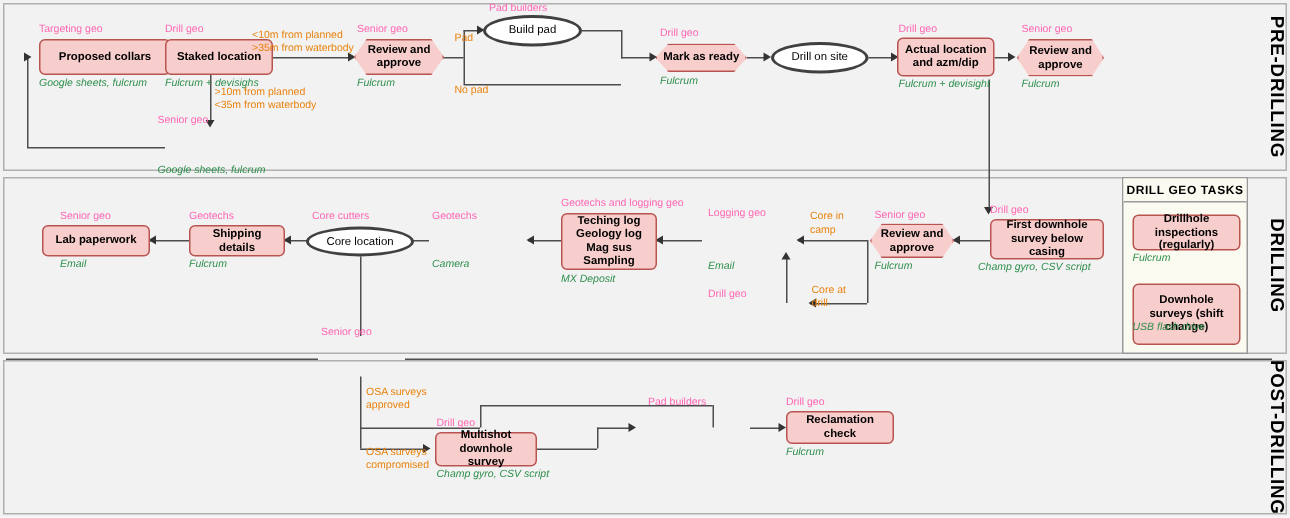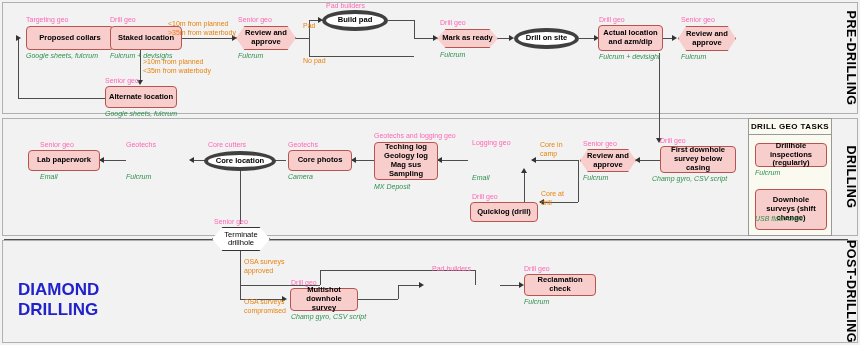--- a/index.html
+++ b/index.html
@@ -49,23 +49,23 @@
     line-height: 1.18;
     padding: 1px 2px;
   }
   .rect {
     background: #f8cecc;
     border: 1px solid #b85450;
     border-radius: 4px;
   }
   .ellipse {
     background: #ffffff;
-    border: 4px solid #404040;
+    border: 2px solid #404040;
     border-radius: 50%;
-    font-weight: bold;
+    font-weight: normal;
   }
   .hex {
     background: #f8cecc;
     border: 1px solid #b85450;
     clip-path: polygon(14% 0%, 86% 0%, 100% 50%, 86% 100%, 14% 100%, 0% 50%);
     border-radius: 0;
   }
   .hex-plain {
     background: #ffffff;
     border: 1px solid #333333;
@@ -147,22 +147,20 @@
 <div id="canvas">
 
   <div class="band" style="top:2px;height:112px;"></div>
   <div class="band" style="top:118px;height:118px;"></div>
   <div class="band" style="top:240px;height:103px;"></div>
 
   <div class="band-label" style="left:858px;top:2px;width:112px;">PRE-DRILLING</div>
   <div class="band-label" style="left:858px;top:118px;width:118px;">DRILLING</div>
   <div class="band-label" style="left:858px;top:240px;width:103px;">POST-DRILLING</div>
 
-  <div id="diagram-title" style="left:18px;top:280px;">DIAMOND
-DRILLING</div>
 
   <div class="ln ln-h" style="left:98px;top:38px;width:14px;"></div>
   <div class="arw arw-r" style="left:110px;top:35px;"></div>
 
   <div class="ln ln-h" style="left:182px;top:38px;width:52px;"></div>
   <div class="arw arw-r" style="left:232px;top:35px;"></div>
 
   <div class="ln ln-v" style="left:140px;top:48px;height:34px;"></div>
   <div class="arw arw-d" style="left:136.8px;top:80px;"></div>
 
@@ -194,21 +192,20 @@
   <div class="arw arw-d" style="left:655.8px;top:138px;"></div>
 
   <div class="node rect" style="left:26px;top:26px;width:88px;height:24px;">Proposed collars</div>
   <div class="role" style="left:26px;top:16px;">Targeting geo</div>
   <div class="tool" style="left:26px;top:52px;">Google sheets, fulcrum</div>
 
   <div class="node rect" style="left:110px;top:26px;width:72px;height:24px;">Staked location</div>
   <div class="role" style="left:110px;top:16px;">Drill geo</div>
   <div class="tool" style="left:110px;top:52px;">Fulcrum + devisighs</div>
 
-  <div class="node rect" style="left:105px;top:86px;width:72px;height:22px;">Alternate location</div>
   <div class="role" style="left:105px;top:77px;">Senior geo</div>
   <div class="tool" style="left:105px;top:110px;">Google sheets, fulcrum</div>
 
   <div class="node hex" style="left:236px;top:26px;width:60px;height:24px;">Review and approve</div>
   <div class="role" style="left:238px;top:16px;">Senior geo</div>
   <div class="tool" style="left:238px;top:52px;">Fulcrum</div>
 
   <div class="node ellipse" style="left:322px;top:10px;width:66px;height:21px;">Build pad</div>
   <div class="role" style="left:326px;top:2px;">Pad builders</div>
 
@@ -260,41 +257,40 @@
   <div class="ln ln-v" style="left:578px;top:160px;height:42px;"></div>
   <div class="ln ln-h" style="left:540px;top:202px;width:38px;"></div>
   <div class="arw arw-l" style="left:539px;top:199px;"></div>
 
   <div class="ln ln-v" style="left:240px;top:171px;height:53px;"></div>
 
   <div class="node rect" style="left:28px;top:150px;width:72px;height:21px;">Lab paperwork</div>
   <div class="role" style="left:40px;top:141px;">Senior geo</div>
   <div class="tool" style="left:40px;top:173px;">Email</div>
 
+  <div class="node rect" style="left:126px;top:150px;width:64px;height:21px;">Shipping details</div>
   <div class="role" style="left:126px;top:141px;">Geotechs</div>
   <div class="tool" style="left:126px;top:173px;">Fulcrum</div>
 
   <div class="node ellipse" style="left:204px;top:151px;width:72px;height:20px;">Core location</div>
   <div class="role" style="left:208px;top:141px;">Core cutters</div>
 
-  <div class="node rect" style="left:288px;top:150px;width:64px;height:21px;">Core photos</div>
   <div class="role" style="left:288px;top:141px;">Geotechs</div>
   <div class="tool" style="left:288px;top:173px;">Camera</div>
 
   <div class="node rect" style="left:374px;top:142px;width:64px;height:38px;white-space:pre-line;">Teching log
 Geology log
 Mag sus
 Sampling</div>
   <div class="role" style="left:374px;top:132px;">Geotechs and logging geo</div>
   <div class="tool" style="left:374px;top:183px;">MX Deposit</div>
 
   <div class="role" style="left:472px;top:139px;">Logging geo</div>
   <div class="tool" style="left:472px;top:174px;">Email</div>
 
-  <div class="node rect" style="left:470px;top:202px;width:68px;height:20px;">Quicklog (drill)</div>
   <div class="role" style="left:472px;top:193px;">Drill geo</div>
 
   <div class="node hex" style="left:580px;top:149px;width:56px;height:23px;">Review and approve</div>
   <div class="role" style="left:583px;top:140px;">Senior geo</div>
   <div class="tool" style="left:583px;top:174px;">Fulcrum</div>
 
   <div class="node rect" style="left:660px;top:146px;width:76px;height:27px;">First downhole survey below casing</div>
   <div class="role" style="left:660px;top:137px;">Drill geo</div>
   <div class="tool" style="left:652px;top:175px;">Champ gyro, CSV script</div>
 
@@ -327,21 +323,20 @@
 
   <div class="ln ln-h" style="left:358px;top:299px;width:40px;"></div>
   <div class="ln ln-v" style="left:398px;top:285px;height:14px;"></div>
   <div class="ln ln-h" style="left:398px;top:285px;width:24px;"></div>
   <div class="ln ln-v" style="left:475px;top:270px;height:15px;"></div>
   <div class="arw arw-r" style="left:419px;top:282px;"></div>
 
   <div class="ln ln-h" style="left:500px;top:285px;width:22px;"></div>
   <div class="arw arw-r" style="left:519px;top:282px;"></div>
 
-  <div class="node hex-plain" style="left:212px;top:227px;width:58px;height:24px;white-space:pre-line;line-height:1.1;">Terminate drillhole</div>
   <div class="role" style="left:214px;top:218px;">Senior geo</div>
 
   <div class="node rect" style="left:290px;top:288px;width:68px;height:23px;">Multishot downhole survey</div>
   <div class="role" style="left:291px;top:279px;">Drill geo</div>
   <div class="tool" style="left:291px;top:313px;">Champ gyro, CSV script</div>
 
   <div class="role" style="left:432px;top:265px;">Pad builders</div>
 
   <div class="node rect" style="left:524px;top:274px;width:72px;height:22px;">Reclamation check</div>
   <div class="role" style="left:524px;top:265px;">Drill geo</div>

